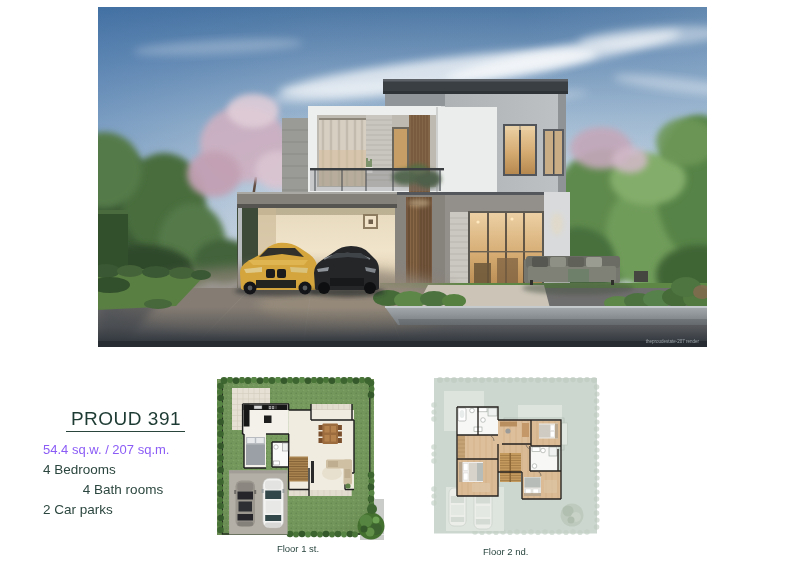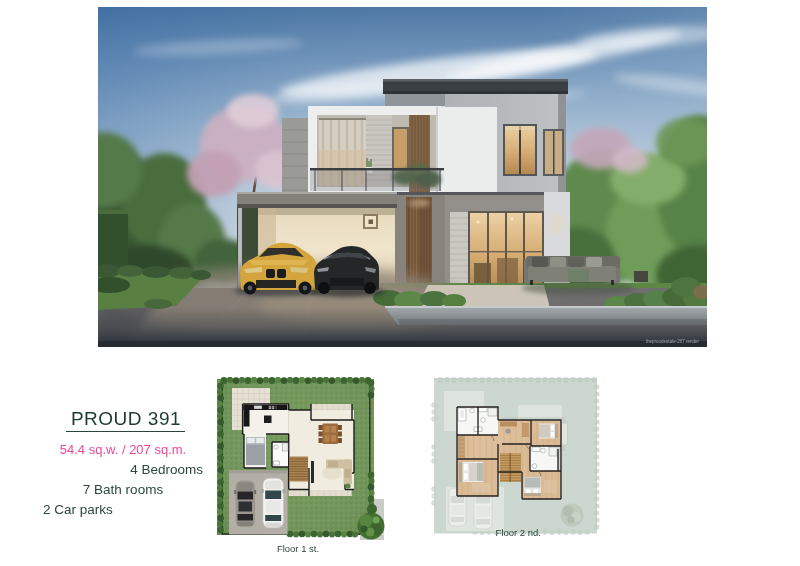--- a/index.html
+++ b/index.html
@@ -333,25 +333,25 @@
 <circle cx="272" cy="281" r="6" fill="#0e0f10"></circle>
 </g>
 
 <text x="601" y="336" text-anchor="end" font-size="4.5" fill="#aeb6ba" opacity="0.9" font-family="Liberation Sans, sans-serif">theproudestate-207 render</text>
 </svg>
 
 <div class="abs" style="left:46px;top:408px;width:160px;text-align:center;font-size:19px;letter-spacing:0.5px;color:#1e3b33;font-weight:400">PROUD 391</div>
 
 <div class="abs" style="left:66px;top:431px;width:119px;height:1.3px;background:#2a453c"></div>
 
-<div class="abs" style="left:43px;top:442px;width:160px;text-align:center;font-size:13px;color:#ec4899">54.4 sq.w. / 207 sq.m.</div>
-
-<div class="abs" style="left:43px;top:462px;width:160px;text-align:right;font-size:13.5px;color:#2b463e">4 Bedrooms</div>
-
-<div class="abs" style="left:43px;top:482px;width:160px;text-align:center;font-size:13.5px;color:#2b463e">7 Bath rooms</div>
+<div class="abs" style="left:43px;top:442px;width:160px;font-size:13px;color:#8b5cf6">54.4 sq.w. / 207 sq.m.</div>
+
+<div class="abs" style="left:43px;top:462px;width:160px;text-align:left;font-size:13.5px;color:#2b463e">4 Bedrooms</div>
+
+<div class="abs" style="left:43px;top:482px;width:160px;text-align:center;font-size:13.5px;color:#2b463e">4 Bath rooms</div>
 
 <div class="abs" style="left:43px;top:502px;width:160px;font-size:13.5px;color:#2b463e">2 Car parks</div>
 
 <svg class="abs" style="left:210px;top:377px" width="180" height="167" viewBox="0 0 180 167">
 <defs>
 <radialGradient id="lawng" cx="0.5" cy="0.45" r="0.75">
 <stop offset="0" stop-color="#7b9e62"></stop>
 <stop offset="0.7" stop-color="#72955b"></stop>
 <stop offset="1" stop-color="#688a52"></stop>
 </radialGradient>
@@ -785,13 +785,13 @@
 
 <g fill="none" stroke="#555350" stroke-width="0.6">
 <path d="M58,58 a6,6 0 0 1 6,6"></path>
 <path d="M96,67 a5,5 0 0 0 5,5"></path>
 <path d="M106,94 a5,5 0 0 1 5,5"></path>
 </g>
 </svg>
 
 <div class="abs" style="left:269px;top:543px;width:58px;text-align:center;font-size:9.5px;color:#29453e">Floor 1 st.</div>
 
-<div class="abs" style="left:483px;top:527px;width:58px;text-align:right;font-size:9.5px;color:#29453e">Floor 2 nd.</div>
+<div class="abs" style="left:483px;top:546px;width:58px;text-align:left;font-size:9.5px;color:#29453e">Floor 2 nd.</div>
 
 </body></html>

